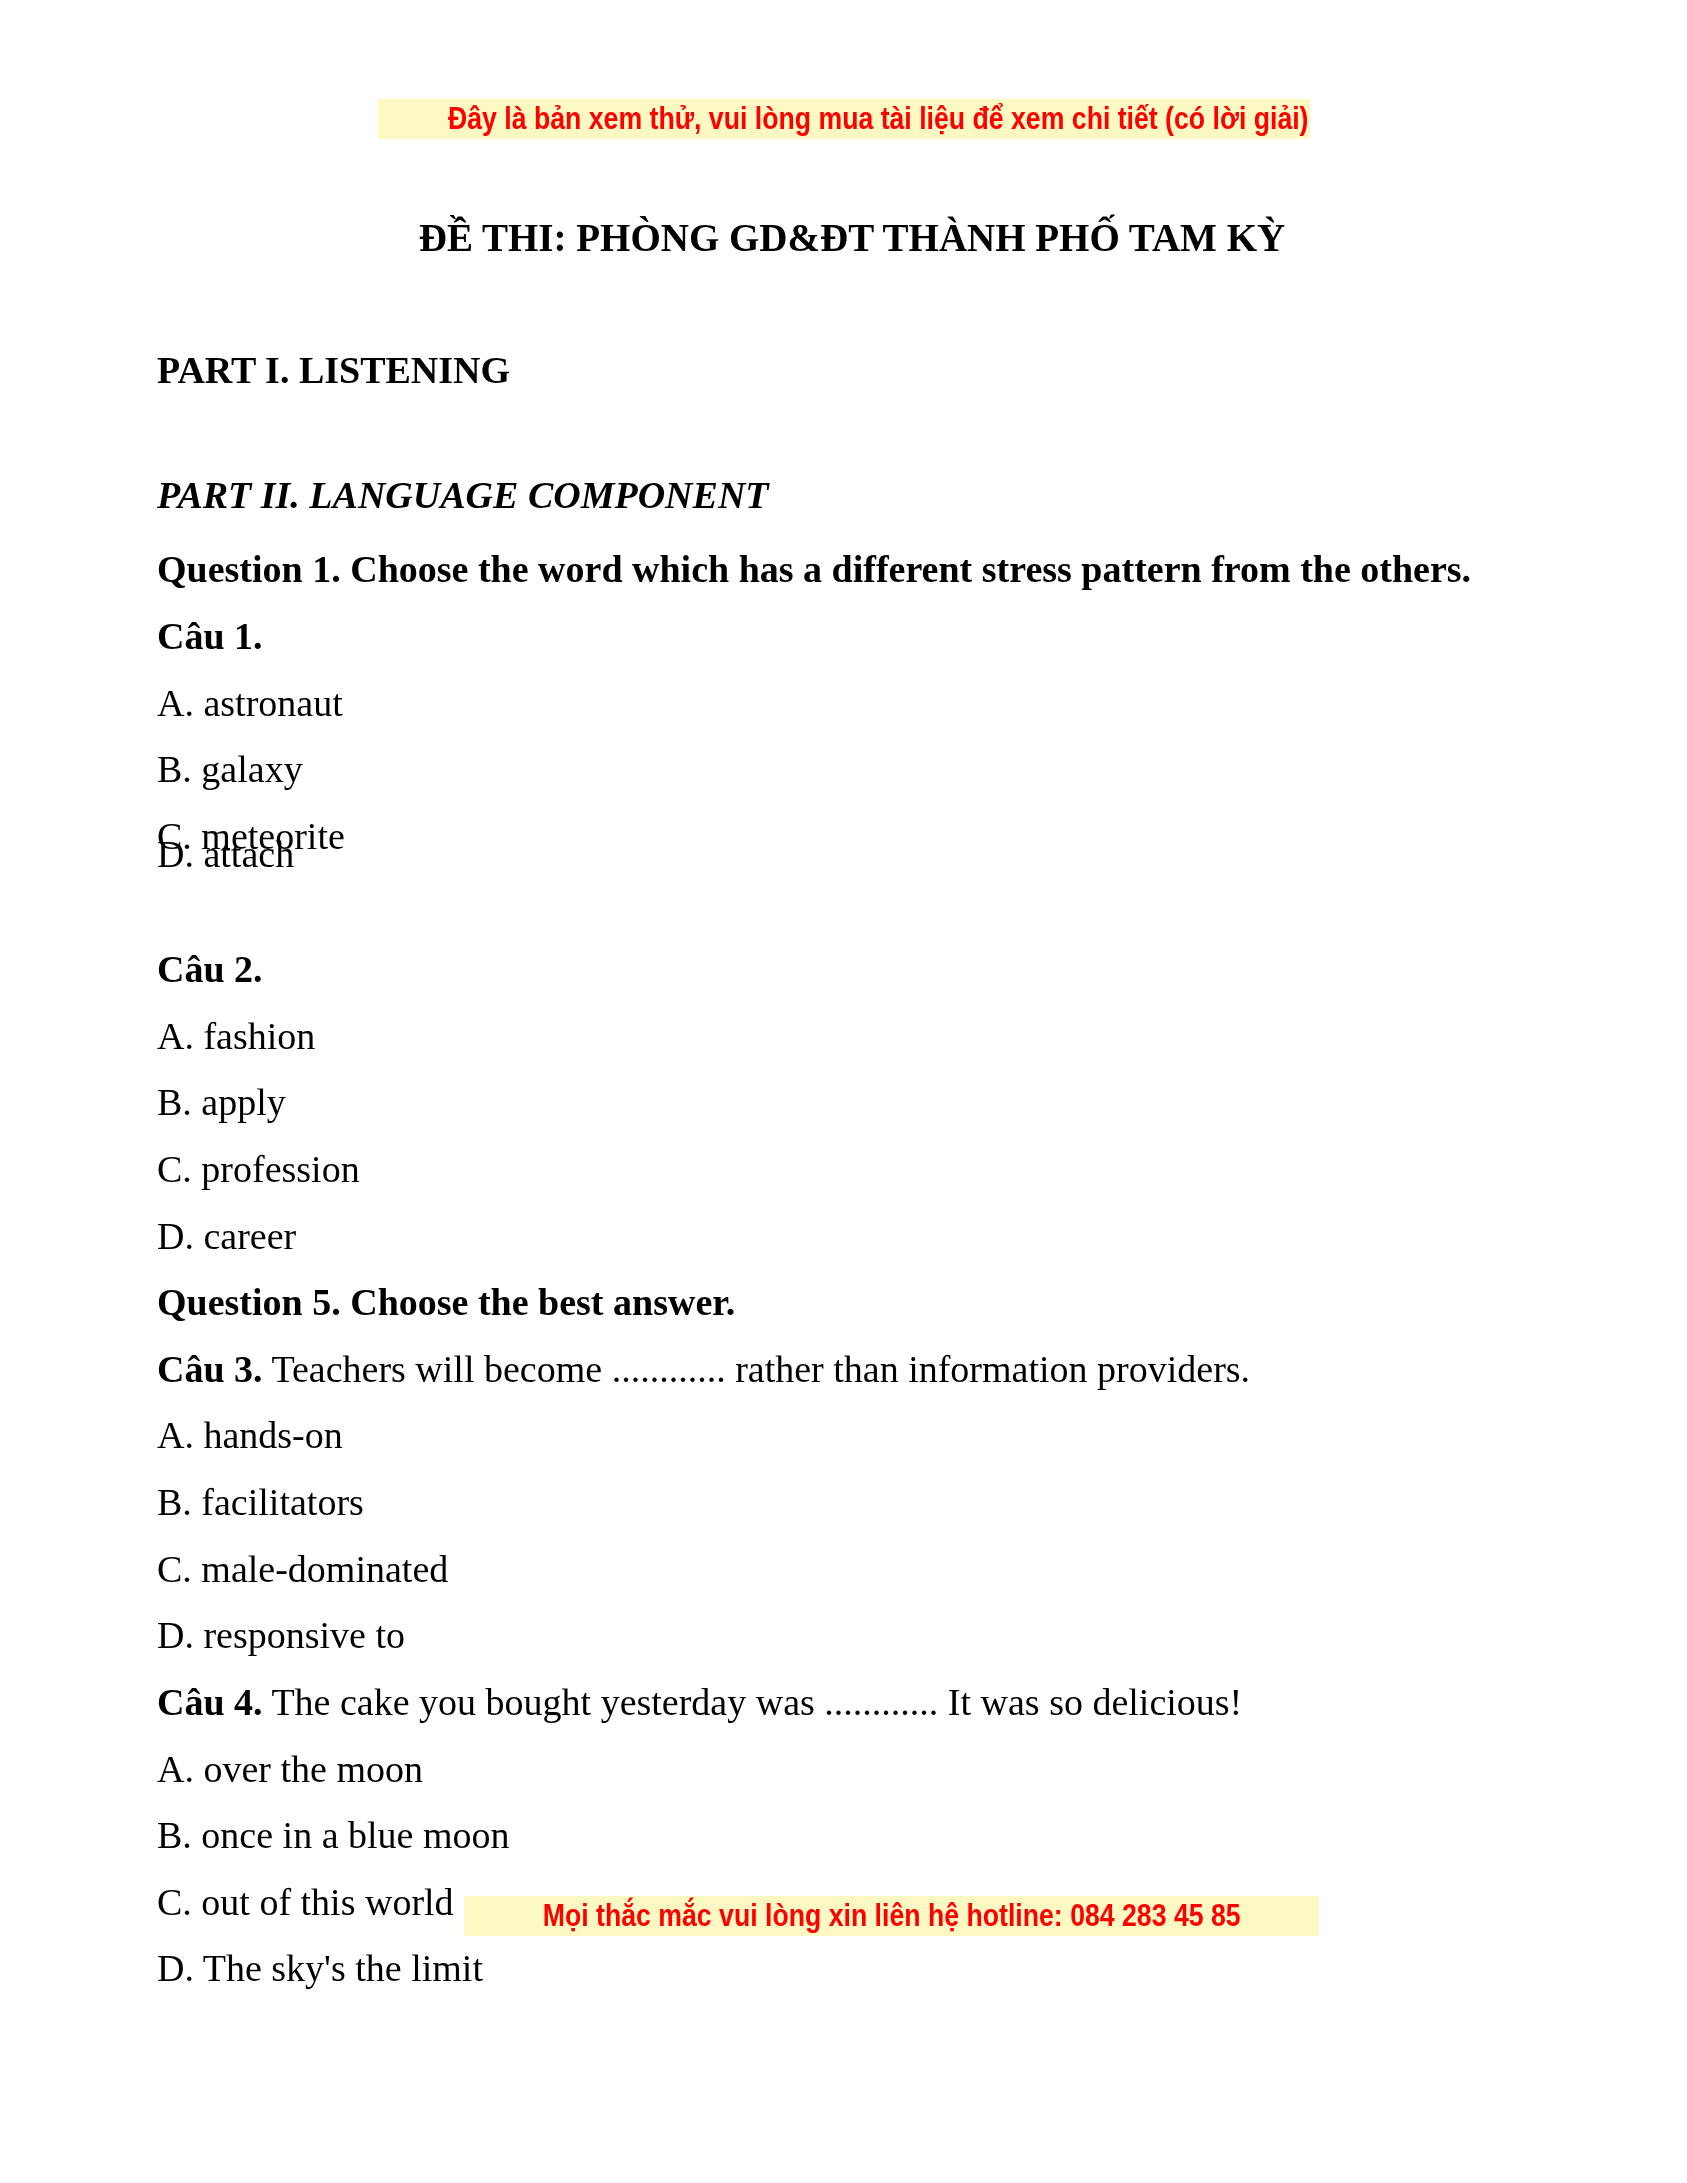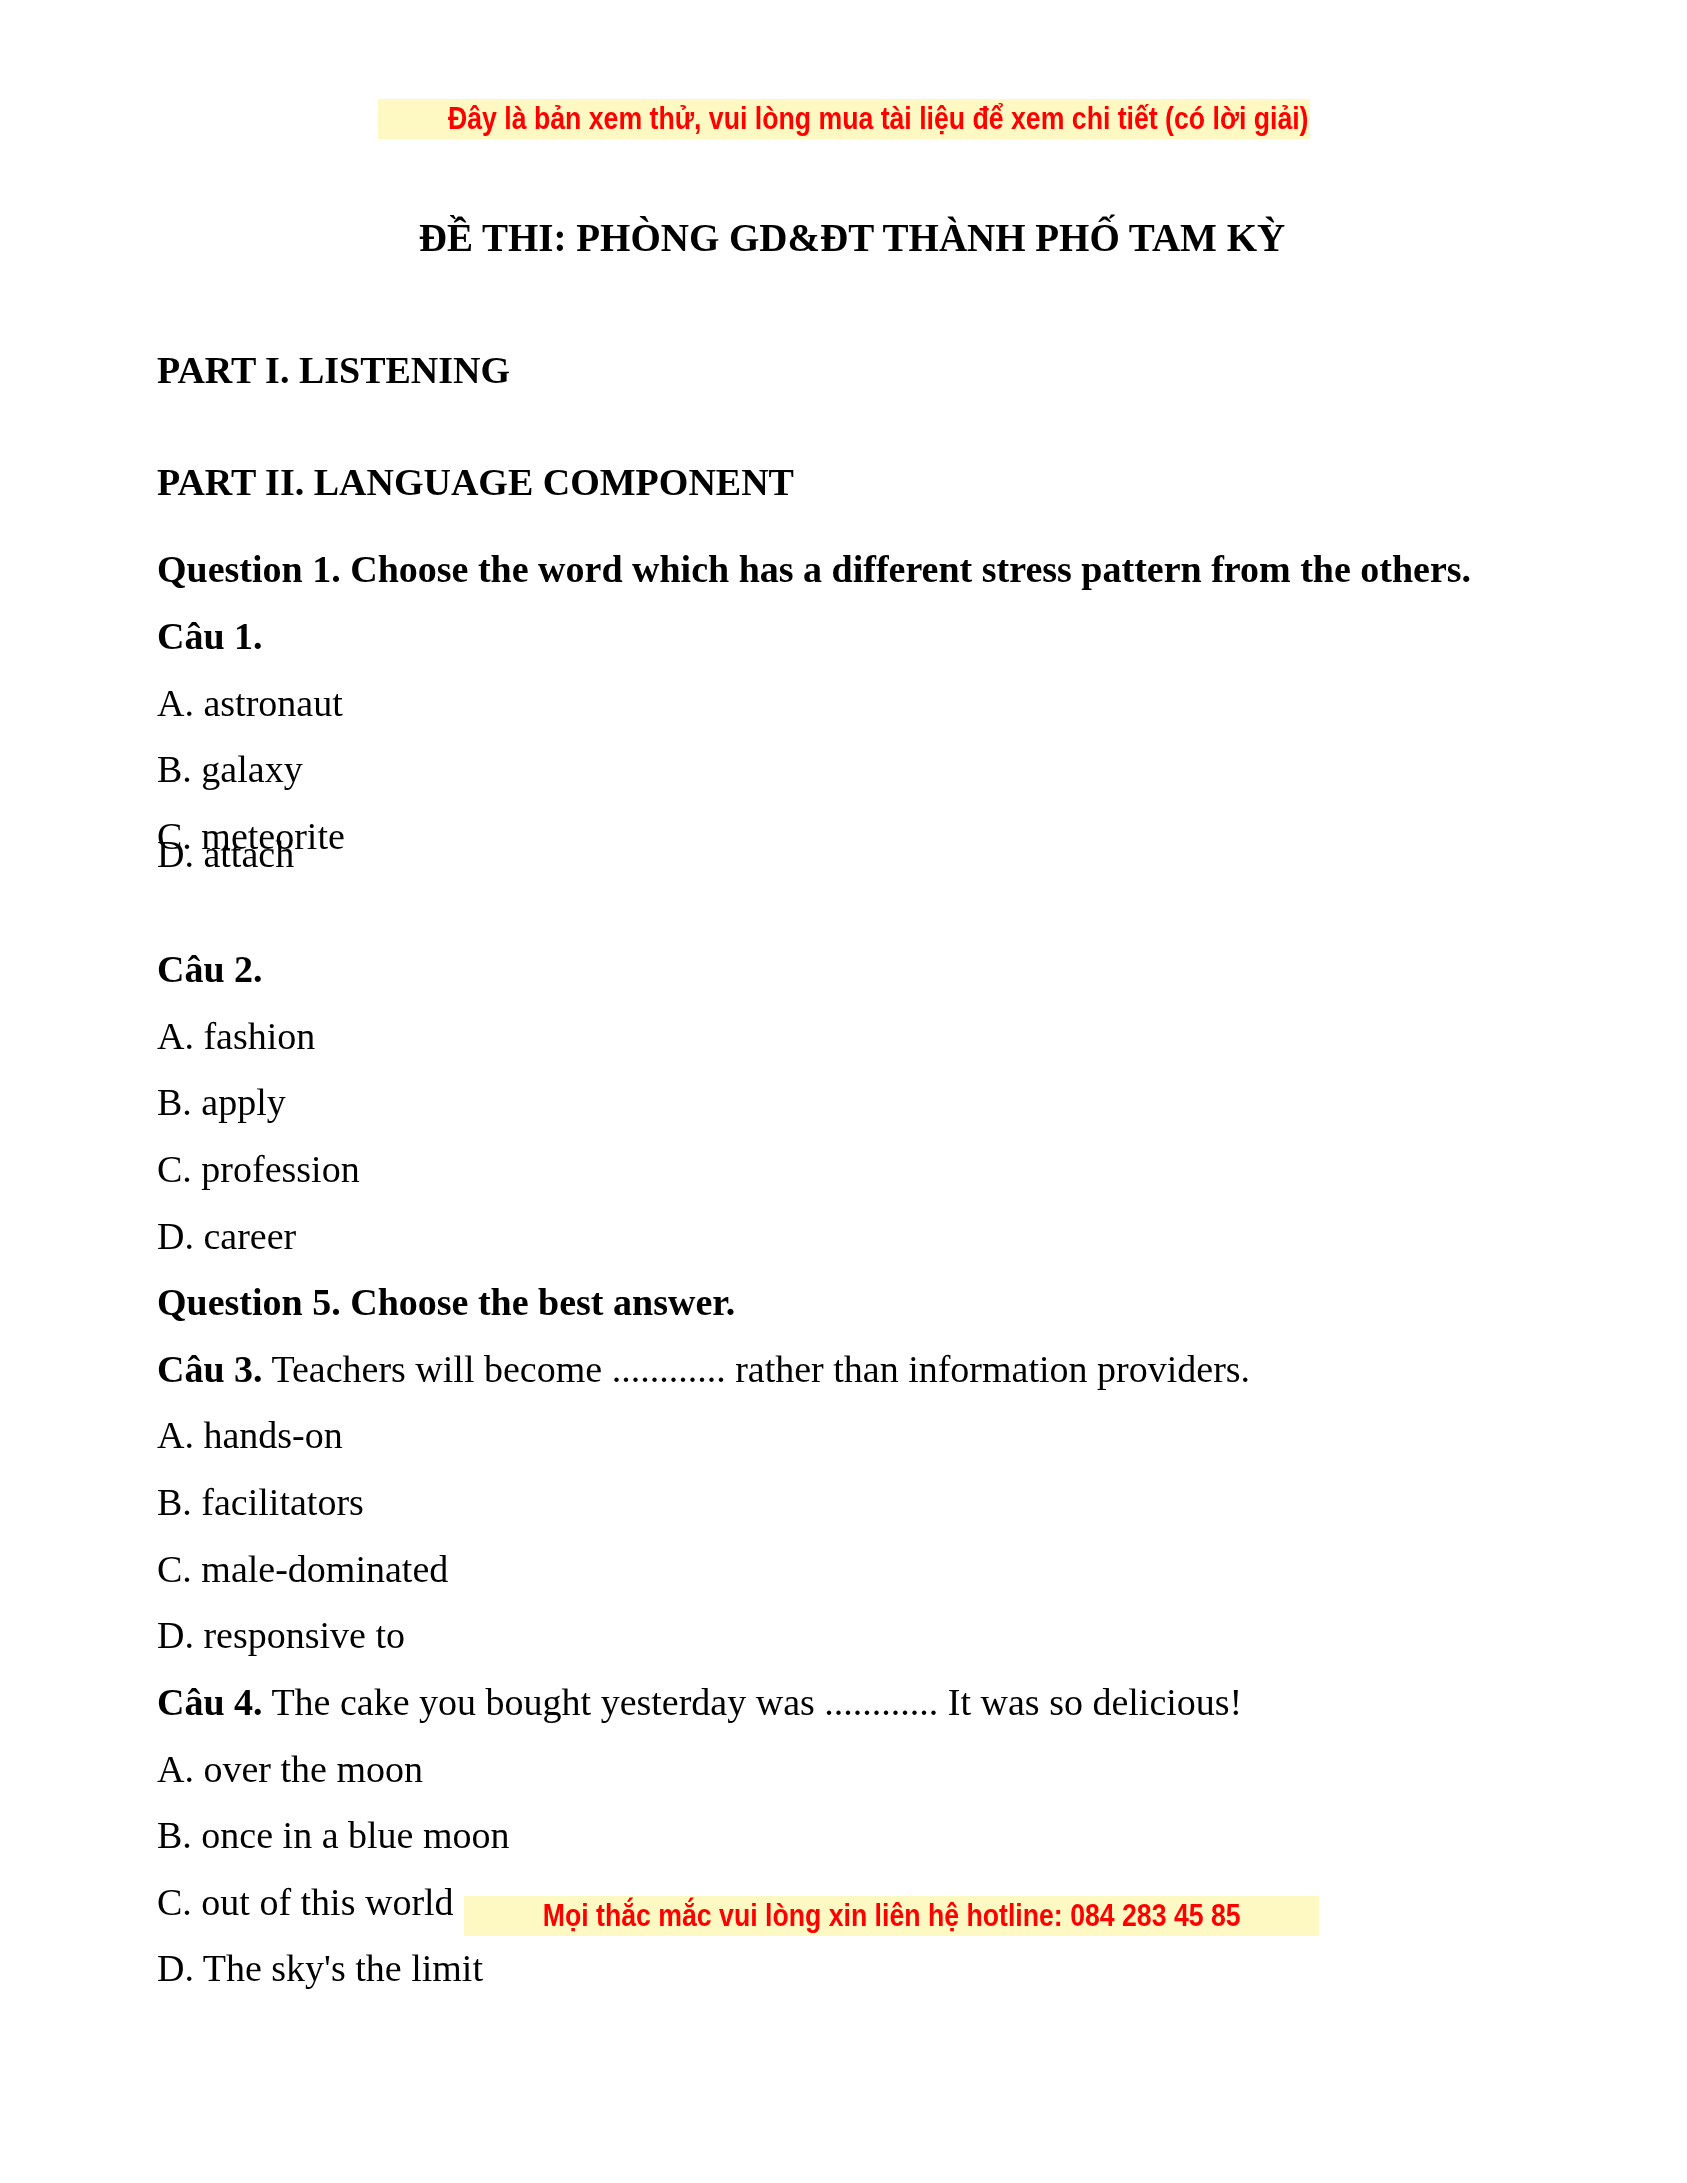--- a/index.html
+++ b/index.html
@@ -27,21 +27,21 @@
 <body>
 
 <div id="banner-top" class="banner">
   <span>Đây là bản xem thử, vui lòng mua tài liệu để xem chi tiết (có lời giải)</span>
 </div>
 
 <div id="doc-title" class="line" style="top:204px;padding-left:10px;">ĐỀ THI: PHÒNG GD&amp;ĐT THÀNH PHỐ TAM KỲ</div>
 
 <div class="line bold" style="top:337px;">PART I. LISTENING</div>
 
-<div class="line bold" style="top:449px;">PART II. LANGUAGE COMPONENT</div>
+<div class="line bold" style="top:462px;font-style:italic;">PART II. LANGUAGE COMPONENT</div>
 
 <div class="line bold" style="top:536px;">Question 1. Choose the word which has a different stress pattern from the others.</div>
 
 <div class="line" style="top:603px;">
   <span class="bold">Câu 1.</span><span></span>
 </div>
 <div class="line" style="top:670px;">A. astronaut</div>
 <div class="line" style="top:736px;">B. galaxy</div>
 <div class="line" style="top:803px;">C. meteorite</div>
 <div class="line" style="top:821px;font-family:Liberation Serif, serif;">D. attach</div>

